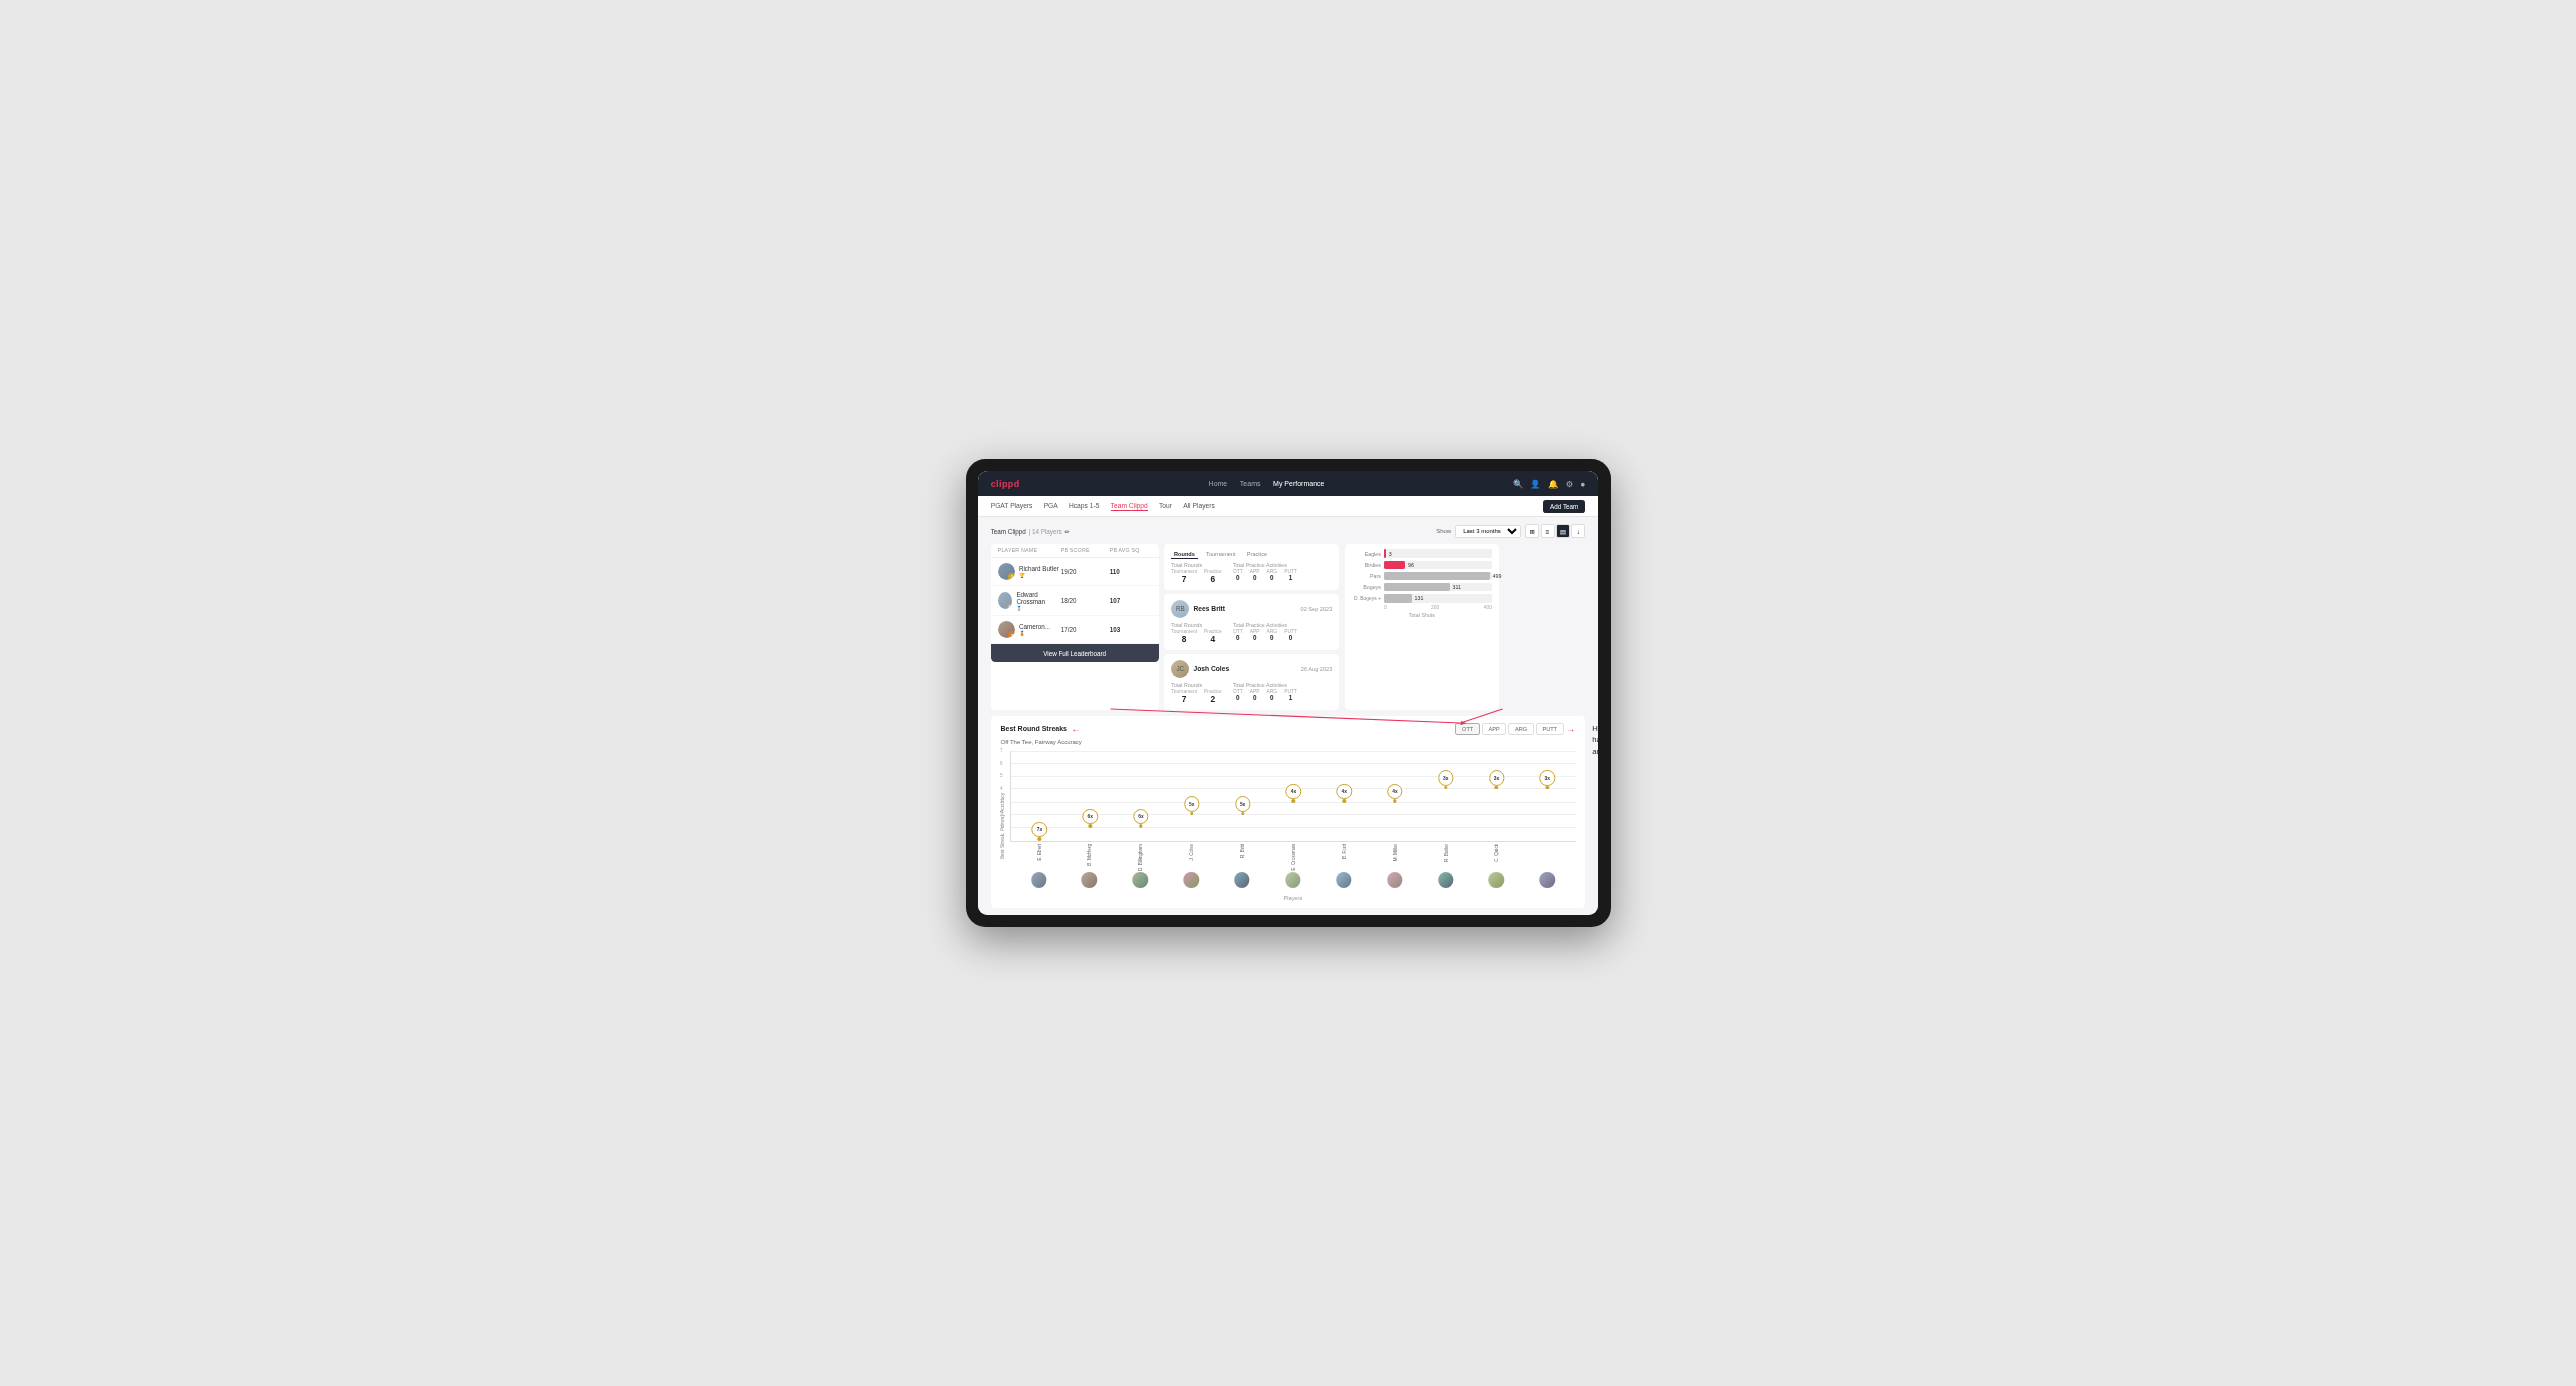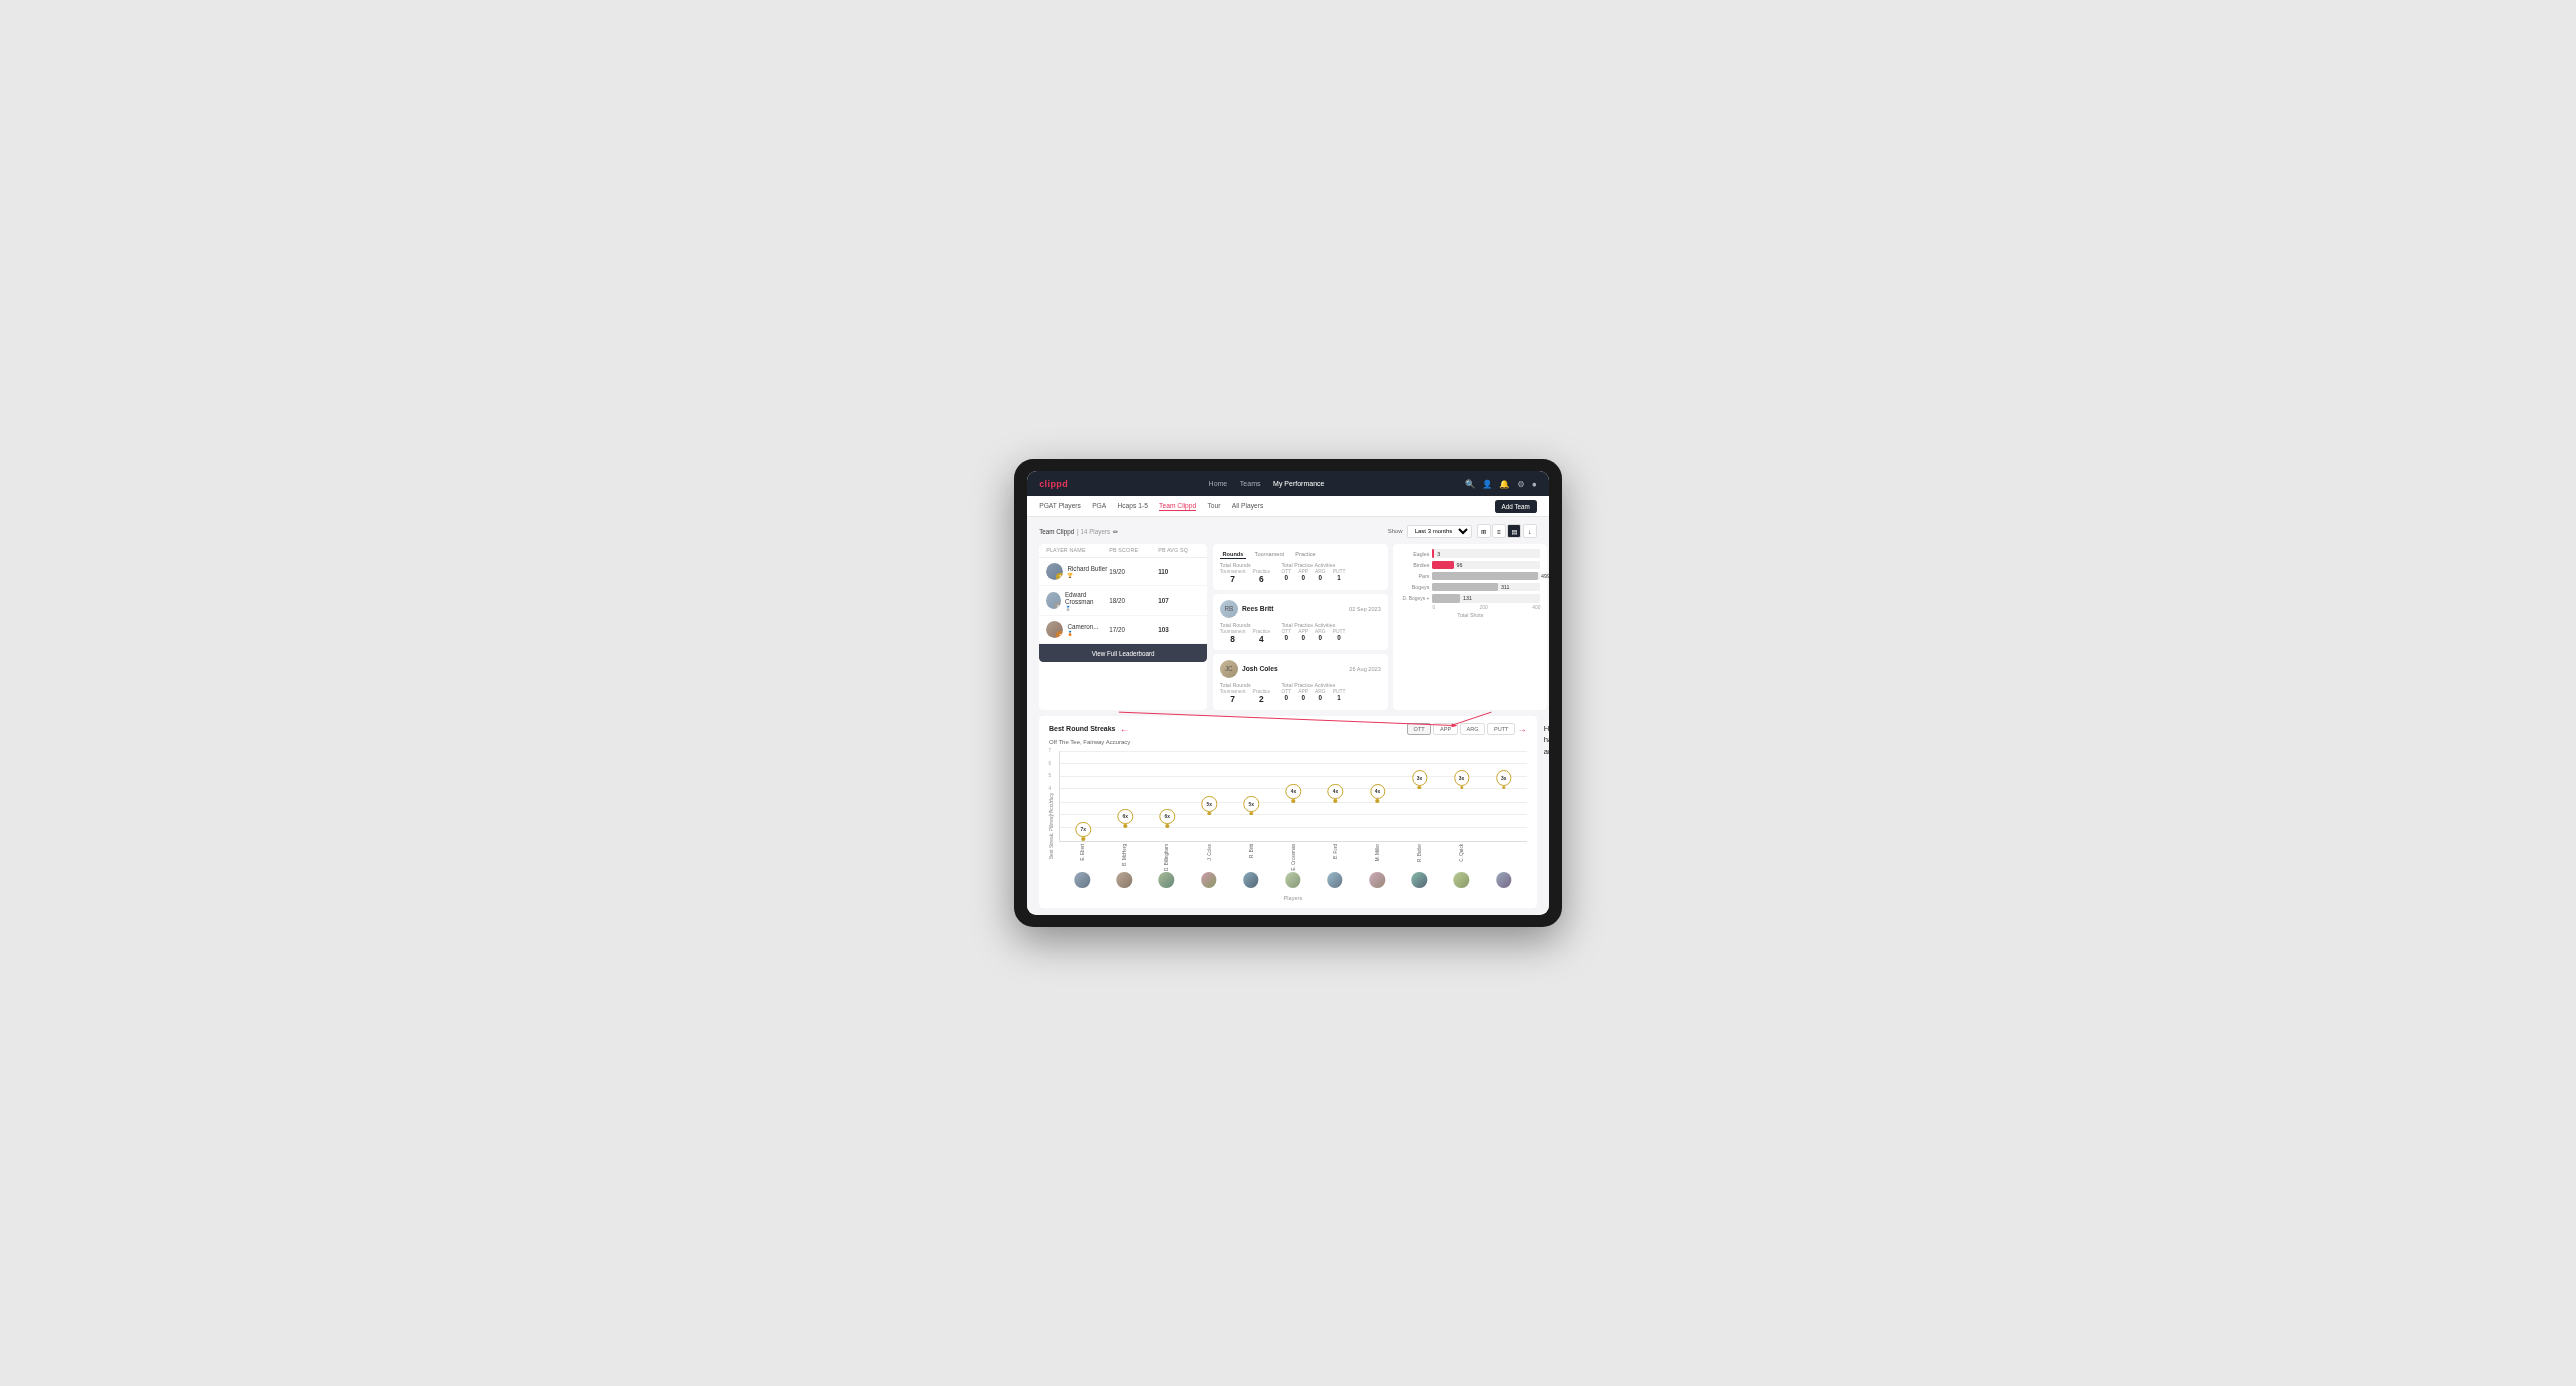--- a/index.html
+++ b/index.html
@@ -6,21 +6,21 @@
     body {
       background: #e8e8e8;
       display: flex;
       align-items: center;
       justify-content: center;
       min-height: 100vh;
       font-family: -apple-system, BlinkMacSystemFont, 'Segoe UI', sans-serif;
     }
 
     .tablet-frame {
-      width: 548px;
+      width: 645px;
       background: #1a1a1a;
       border-radius: 19.6px;
       padding: 12.6px;
       box-shadow: 0 14px 42px rgba(0,0,0,0.4);
       position: relative;
     }
 
     .tablet-screen {
       background: #fff;
       border-radius: 9.8px;

